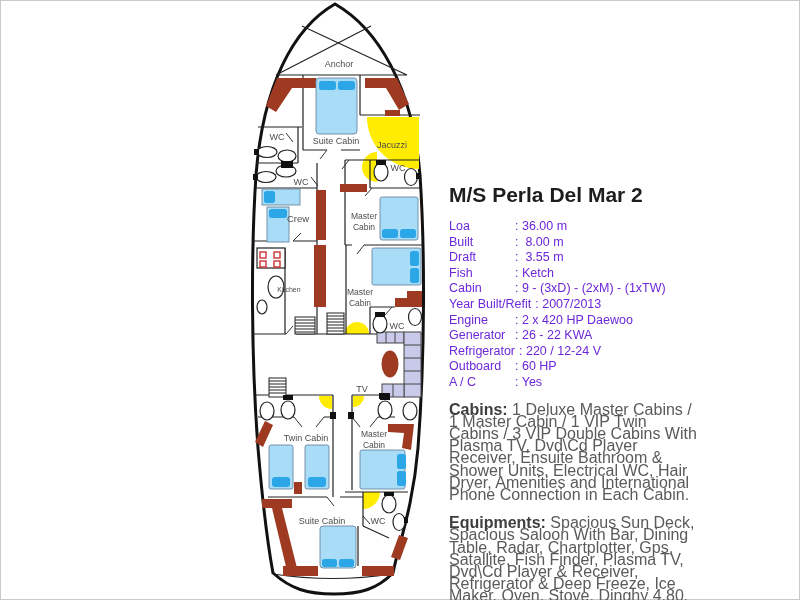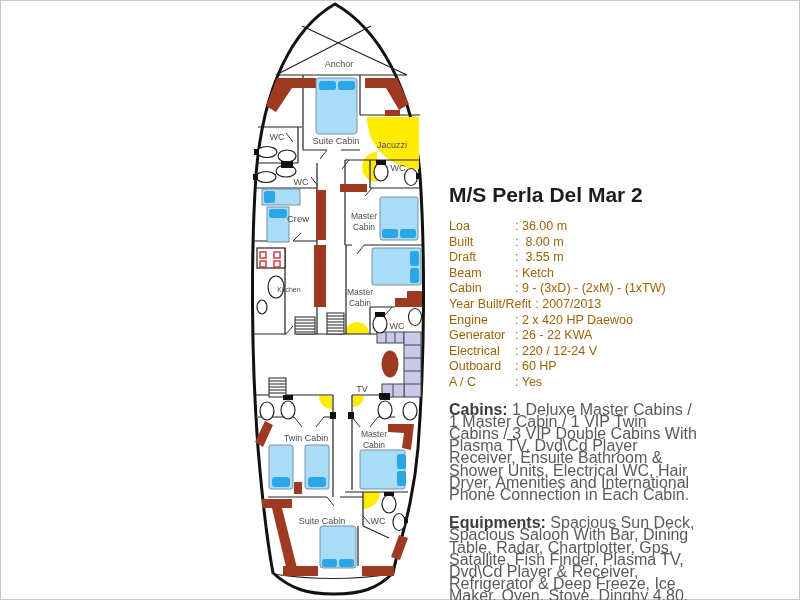--- a/index.html
+++ b/index.html
@@ -4,21 +4,21 @@
 <style>
   html,body{margin:0;padding:0;}
   body{
     width:800px;height:600px;position:relative;background:#ffffff;
     font-family:"Liberation Sans", sans-serif;overflow:hidden;
   }
   .frame{position:absolute;inset:0;border:1px solid #c9c9c9;pointer-events:none;}
   .plan-svg{position:absolute;left:0;top:0;}
   .info{position:absolute;left:449px;top:162px;width:300px;color:#3d3d3d;margin-top:21px;}
   .title{font-size:21px;font-weight:bold;color:#1d1d1d;margin:0 0 12px 0;letter-spacing:0;}
-  .specs{font-size:12.5px;line-height:15.6px;color:#a16207;}
+  .specs{font-size:12.5px;line-height:15.6px;color:#6d28d9;}
   .spec-row{white-space:nowrap;}
   .spec-label{display:inline-block;min-width:62px;padding-right:4px;}
   .spec-value{white-space:pre;}
   .para{width:250px;font-size:16px;line-height:12.2px;color:#5a5a5a;margin-top:13px;}
   .para b{color:#3e3e3e;}
   svg text{fill:#4d4d4d;}
 </style>
 </head>
 <body>
 
@@ -218,26 +218,26 @@
   </g>
 </svg>
 
 <div class="info">
   <h1 class="title">M/S Perla Del Mar 2</h1>
 
   <div class="specs">
     <div class="spec-row"><span class="spec-label">Loa</span><span class="spec-value">: 36.00 m</span></div>
     <div class="spec-row"><span class="spec-label">Built</span><span class="spec-value">:  8.00 m</span></div>
     <div class="spec-row"><span class="spec-label">Draft</span><span class="spec-value">:  3.55 m</span></div>
-    <div class="spec-row"><span class="spec-label">Beam</span><span class="spec-value">: Ketch</span></div>
+    <div class="spec-row"><span class="spec-label">Fish</span><span class="spec-value">: Ketch</span></div>
     <div class="spec-row"><span class="spec-label">Cabin</span><span class="spec-value">: 9 - (3xD) - (2xM) - (1xTW)</span></div>
     <div class="spec-row"><span class="spec-label">Year Built/Refit</span><span class="spec-value">: 2007/2013</span></div>
     <div class="spec-row"><span class="spec-label">Engine</span><span class="spec-value">: 2 x 420 HP Daewoo</span></div>
     <div class="spec-row"><span class="spec-label">Generator</span><span class="spec-value">: 26 - 22 KWA</span></div>
-    <div class="spec-row"><span class="spec-label">Electrical</span><span class="spec-value">: 220 / 12-24 V</span></div>
+    <div class="spec-row"><span class="spec-label">Refrigerator</span><span class="spec-value">: 220 / 12-24 V</span></div>
     <div class="spec-row"><span class="spec-label">Outboard</span><span class="spec-value">: 60 HP</span></div>
     <div class="spec-row"><span class="spec-label">A / C</span><span class="spec-value">: Yes</span></div>
   </div>
 
   <p class="para"><b>Cabins:</b><span> 1 Deluxe Master Cabins / 1 Master Cabin /  1 VIP Twin Cabins / 3 VIP Double Cabins With Plasma TV, Dvd\Cd Player Receiver, Ensuite Bathroom &amp; Shower Units, Electrical WC, Hair Dryer, Amenities and International Phone Connection in Each Cabin.</span></p>
 
   <p class="para"><b>Equipments:</b><span> Spacious Sun Deck, Spacious Saloon With Bar, Dining Table, Radar, Chartplotter, Gps, Satallite, Fish Finder, Plasma TV, Dvd\Cd Player &amp; Receiver, Refrigerator &amp; Deep Freeze, Ice Maker, Oven, Stove, Dinghy 4,80, Evinrude 60 HP Outboard, Fishing And Snorkelling Gear, Water Ski, Ringo.</span></p>
 </div>
 
 </body></html>

